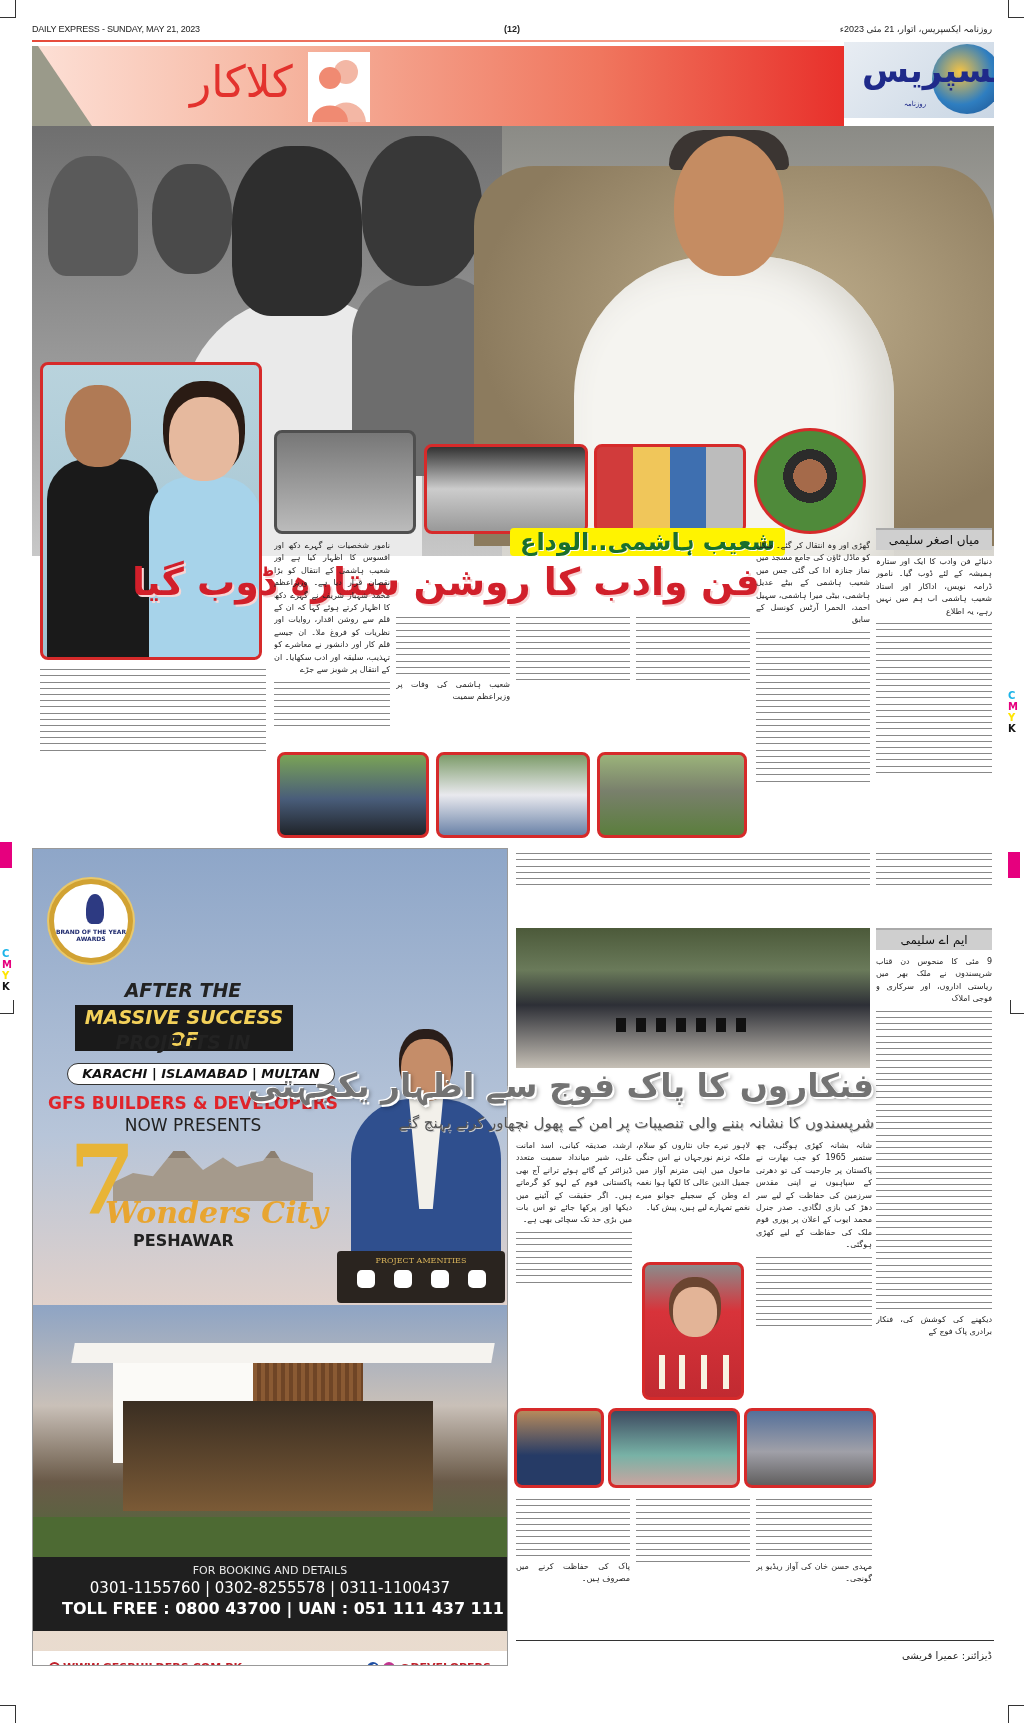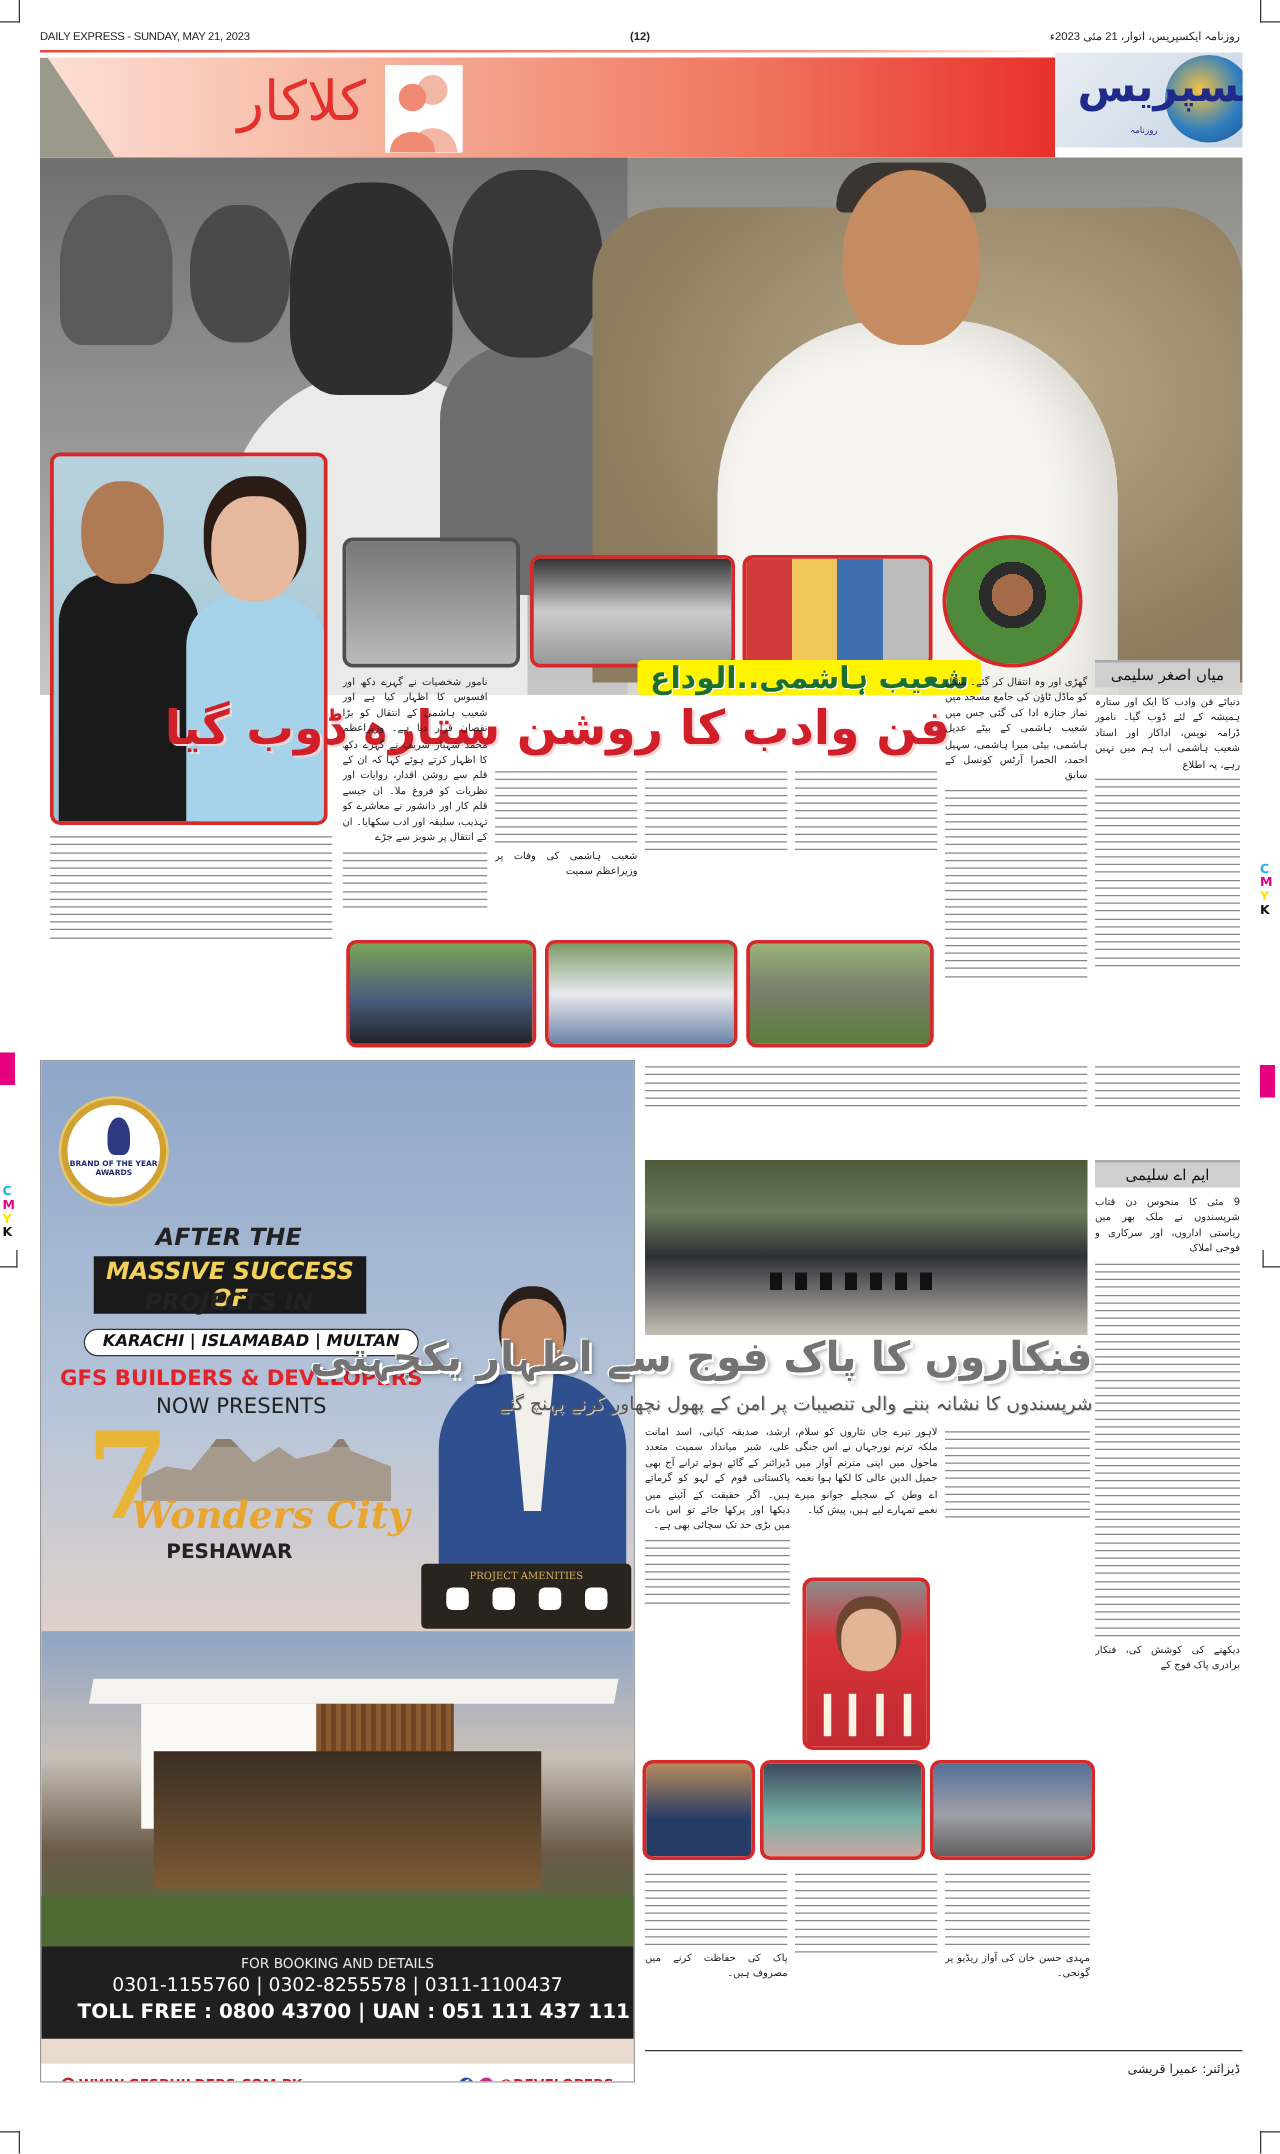--- a/index.html
+++ b/index.html
@@ -360,20 +360,21 @@
 <div class="headline2">فنکاروں کا پاک فوج سے اظہار یکجہتی</div>
 <div class="sub2">شرپسندوں کا نشانہ بننے والی تنصیبات پر امن کے پھول نچھاور کرنے پہنچ گئے</div>
 <div class="byline b2">ایم اے سلیمی</div>
 
 <div class="col" style="top:956px; left:876px; width:116px; height:680px;">
   <span>9 مئی کا منحوس دن قتاب شرپسندوں نے ملک بھر میں ریاستی اداروں، اور سرکاری و فوجی املاک</span>
   <span class="bar"></span><span class="bar"></span><span class="bar"></span><span class="bar"></span><span class="bar"></span><span class="bar"></span><span class="bar"></span><span class="bar"></span><span class="bar"></span><span class="bar"></span><span class="bar"></span><span class="bar"></span><span class="bar"></span><span class="bar"></span><span class="bar"></span><span class="bar"></span><span class="bar"></span><span class="bar"></span><span class="bar"></span><span class="bar"></span><span class="bar"></span><span class="bar"></span><span class="bar"></span><span class="bar"></span><span class="bar"></span><span class="bar"></span><span class="bar"></span><span class="bar"></span><span class="bar"></span><span class="bar"></span><span class="bar"></span><span class="bar"></span><span class="bar"></span><span class="bar"></span><span class="bar"></span><span class="bar"></span><span class="bar"></span><span class="bar"></span><span class="bar"></span><span class="bar"></span><span class="bar"></span><span class="bar"></span><span class="bar"></span><span class="bar"></span><span class="bar"></span><span class="bar"></span><span class="bar"></span><span class="bar"></span><span class="bar"></span>
   <span>دیکھنے کی کوشش کی، فنکار برادری پاک فوج کے</span>
 </div>
 <div class="col" style="top:1140px; left:756px; width:116px; height:262px;">
+  <span>شانہ بشانہ کھڑی ہوگئی، چھ ستمبر 1965 کو جب بھارت نے پاکستان پر جارحیت کی تو دھرتی کے سپاہیوں نے اپنی مقدس سرزمین کی حفاظت کے لیے سر دھڑ کی بازی لگادی۔ صدر جنرل محمد ایوب کے اعلان پر پوری قوم ملک کی حفاظت کے لیے کھڑی ہوگئی۔</span>
   <span class="bar"></span><span class="bar"></span><span class="bar"></span><span class="bar"></span><span class="bar"></span><span class="bar"></span><span class="bar"></span><span class="bar"></span><span class="bar"></span><span class="bar"></span><span class="bar"></span><span class="bar"></span>
 </div>
 <div class="col" style="top:1140px; left:636px; width:114px; height:118px;">
   <span>لاہور تیرے جاں نثاروں کو سلام، ملکہ ترنم نورجہاں نے اس جنگی ماحول میں اپنی مترنم آواز میں جمیل الدین عالی کا لکھا ہوا نغمہ اے وطن کے سجیلے جوانو میرے نغمے تمہارے لیے ہیں، پیش کیا۔</span>
 </div>
 <div class="col" style="top:1140px; left:516px; width:116px; height:262px;">
   <span>ارشد، صدیقہ کیانی، اسد امانت علی، شیر میانداد سمیت متعدد ڈیزائنر کے گائے ہوئے ترانے آج بھی پاکستانی قوم کے لہو کو گرماتے ہیں۔ اگر حقیقت کے آئینے میں دیکھا اور پرکھا جائے تو اس بات میں بڑی حد تک سچائی بھی ہے۔</span>
   <span class="bar"></span><span class="bar"></span><span class="bar"></span><span class="bar"></span><span class="bar"></span><span class="bar"></span><span class="bar"></span><span class="bar"></span><span class="bar"></span>
 </div>
 <div class="photo candle">

